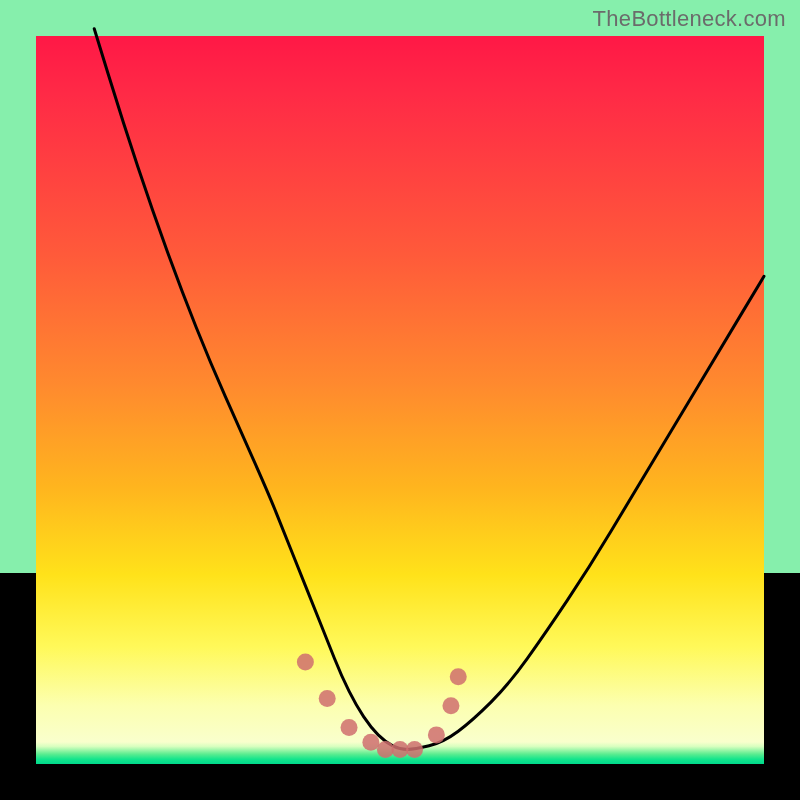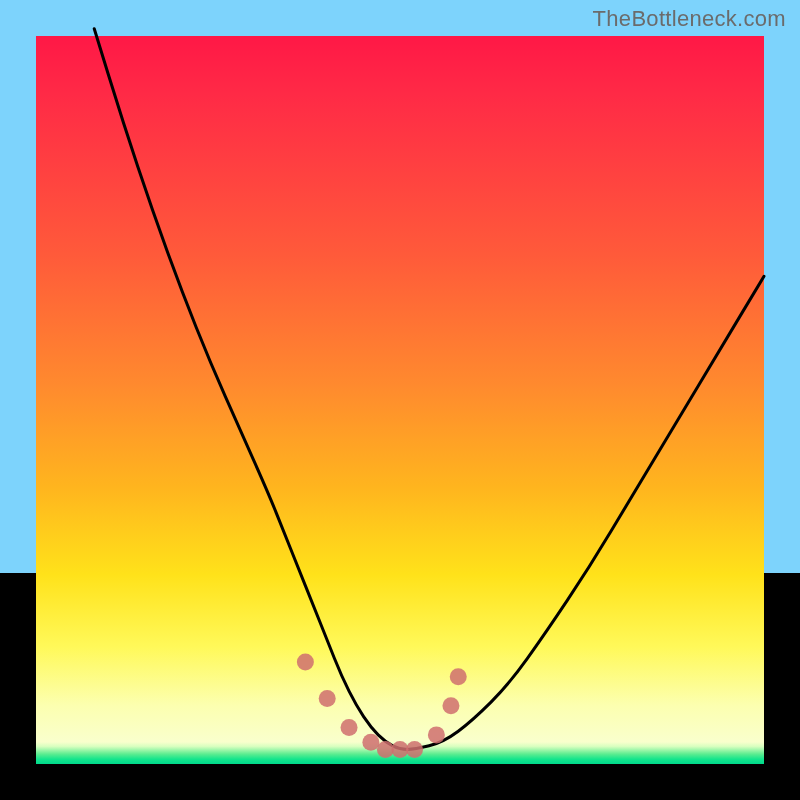--- a/index.html
+++ b/index.html
@@ -10,21 +10,21 @@
     background: #000;
     overflow: hidden;
     font-family: Arial, Helvetica, sans-serif;
   }
   .frame {
     position: absolute;
     top: 0;
     left: 0;
     width: 800px;
     height: 573px;
-    background: #7dd3fc;
+    background: #86efac;
   }
   .plot-area {
     position: absolute;
     top: 36px;
     left: 36px;
     width: 728px;
     height: 728px;
     
     background: linear-gradient(
       to bottom,

